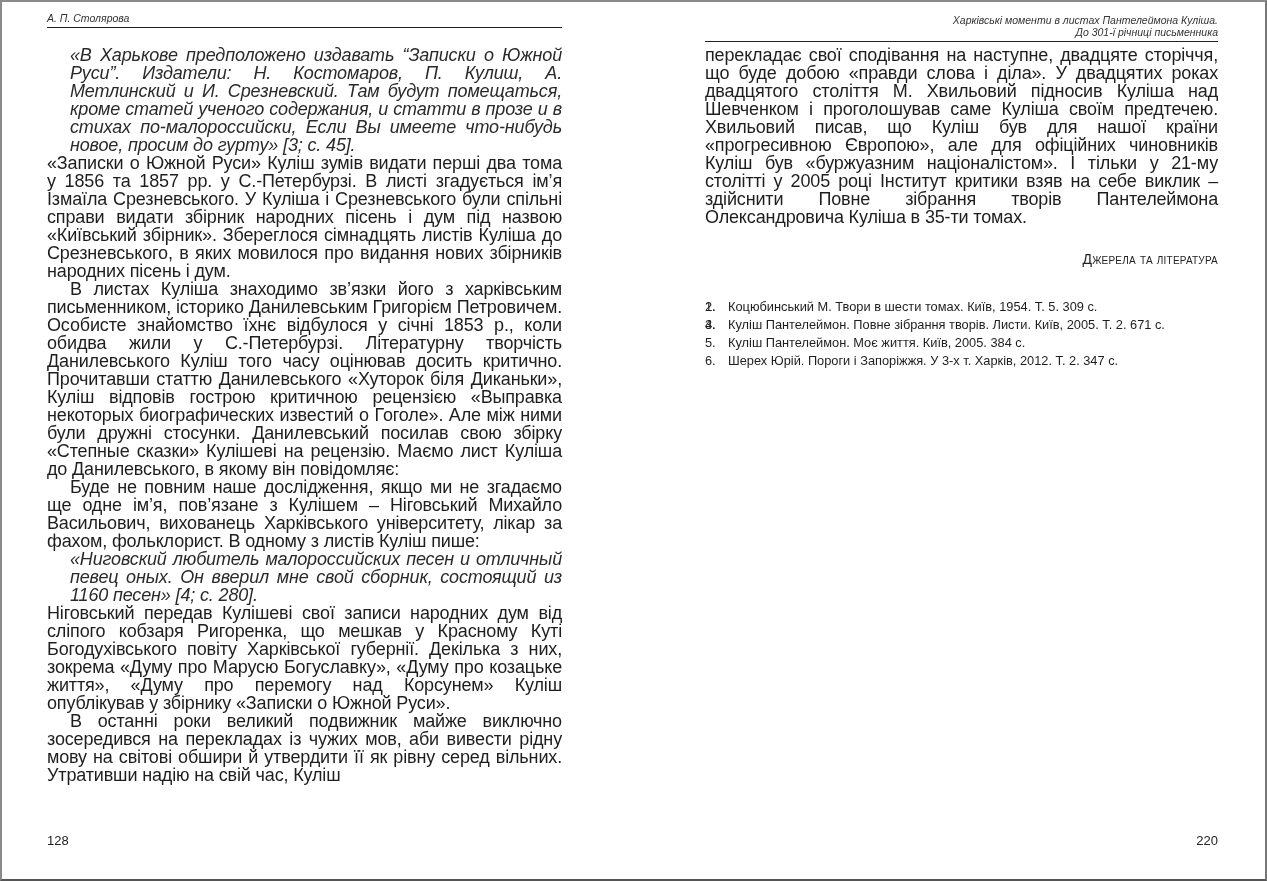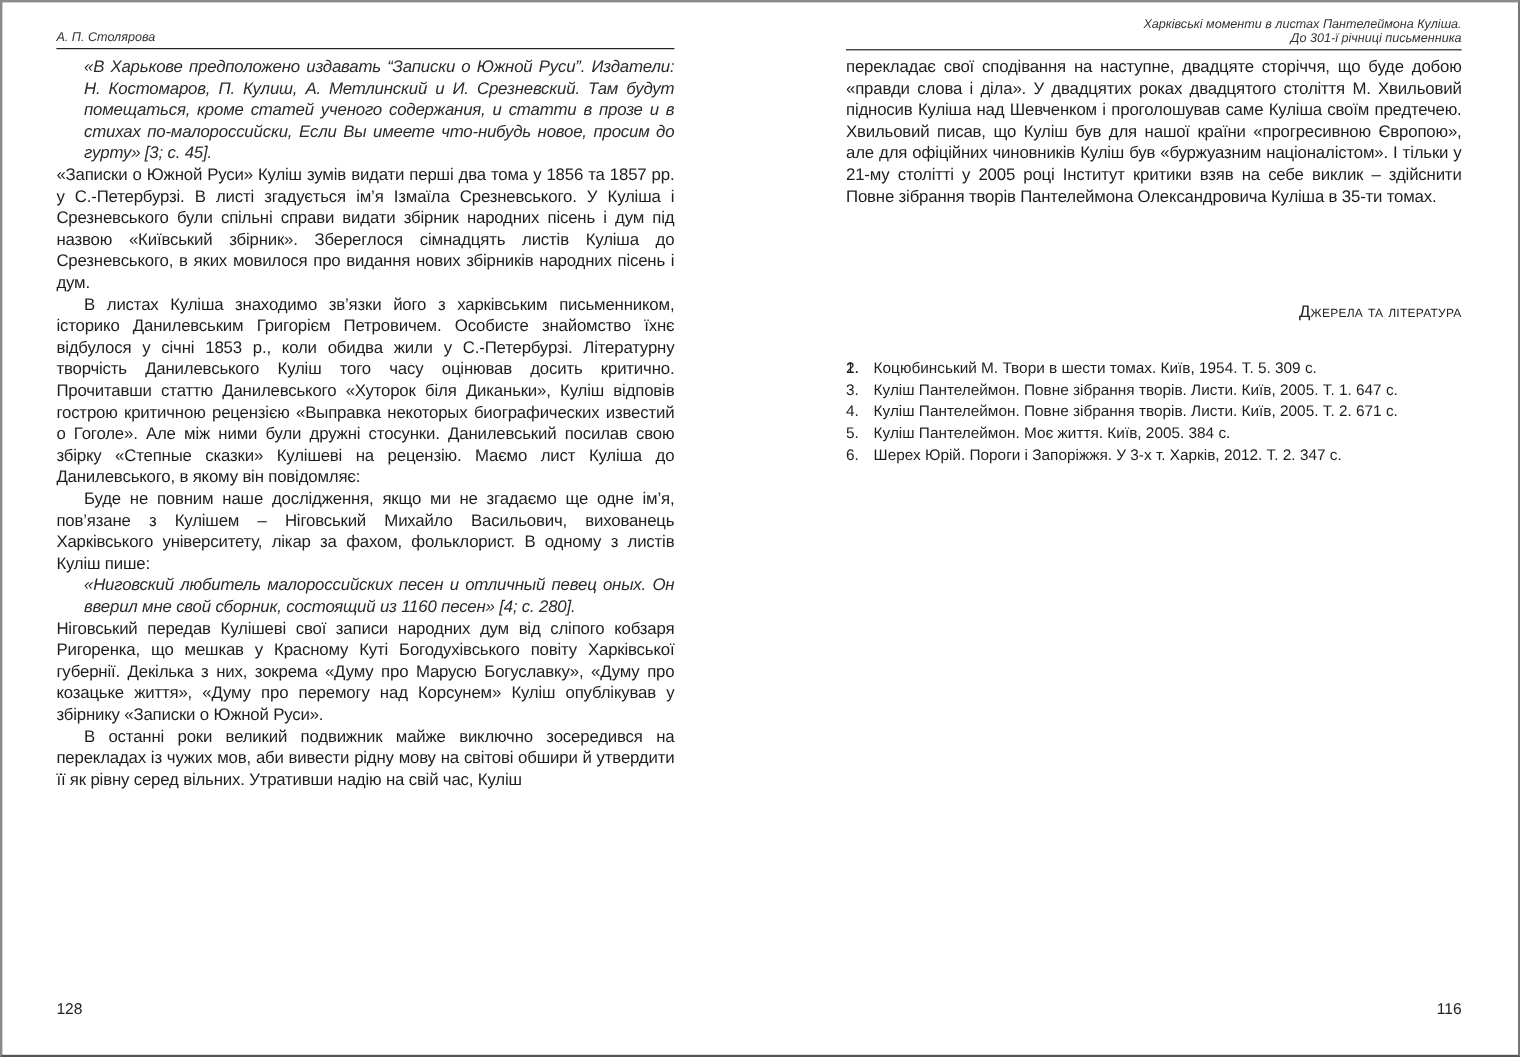--- a/index.html
+++ b/index.html
@@ -6,24 +6,24 @@
   body { width: 1267px; height: 881px; position: relative; overflow: hidden;
          font-family: "Liberation Sans", sans-serif; color: #1e1e1e; }
   .frame { position: absolute; left: 0; top: 0; width: 1263px; height: 877px;
            border: 2px solid #8a8a8a; border-bottom-color: #555; border-right-color: #777; background: #fff; }
   .page { position: absolute; top: 0; height: 881px; }
   .page.left { left: 47px; width: 515px; }
   .page.right { left: 705px; width: 513px; }
   .running-head { position: absolute; top: 22px; left: 0; right: 0;
                   border-bottom: 1px solid #222; font-style: italic; font-size: 10.5px;
                   line-height: 12px; color: #333; padding-bottom: 3px; }
-  .page.left .running-head { top: 25px; }
+  .page.left .running-head { top: 12px; }
   .page.right .running-head { text-align: right; top: 14px; }
   .body-text { position: absolute; top: 46px; left: 0; right: 0;
-               font-size: 14px; line-height: 18px; text-align: justify; letter-spacing: -0.15px; }
+               font-size: 18px; line-height: 18px; text-align: justify; letter-spacing: -0.15px; }
   .page.right .body-text { top: 46px; }
   .body-text p { margin: 0; }
   .body-text p.indent { text-indent: 23px; }
   .body-text p.quote { font-style: italic; padding-left: 23px; color: #2a2a2a; }
   .section-heading { position: absolute; top: 251px; left: 0; right: 0; text-align: right;
                      font-size: 14px; letter-spacing: 0.2px; font-variant: small-caps; color: #222; }
   .biblio { position: absolute; top: 298px; left: 0; right: 0; margin: 0; padding: 0; list-style: none;
             font-size: 12.8px; line-height: 18px; }
   .biblio li { position: relative; padding-left: 23px; text-align: justify; }
   .biblio .num { position: absolute; left: 0; top: 0; }
@@ -55,19 +55,19 @@
     <div>Харківські моменти в листах Пантелеймона Куліша.</div>
     <div>До 301-ї річниці письменника</div>
   </div>
   <div class="body-text">
     <p class="plain">перекладає свої сподівання на наступне, двадцяте сторіччя, що буде добою «правди слова і діла». У двадцятих роках двадцятого століття М. Хвильовий підносив Куліша над Шевченком і проголошував саме Куліша своїм предтечею. Хвильовий писав, що Куліш був для нашої країни «прогресивною Європою», але для офіційних чиновників Куліш був «буржуазним націоналістом». І тільки у 21-му столітті у 2005 році Інститут критики взяв на себе виклик – здійснити Повне зібрання творів Пантелеймона Олександровича Куліша в 35-ти томах.</p>
   </div>
   <div class="section-heading">Джерела та література</div>
   <ol class="biblio">
     <li><span class="num">1.</span></li>
     <li><span class="num">2.</span><span>Коцюбинський М. Твори в шести томах. Київ, 1954. Т. 5. 309 с.</span></li>
-    <li><span class="num">3.</span><span>Куліш Пантелеймон. Повне зібрання творів. Листи. Київ, 2005. Т. 1. 647 с.</span></li>
+    <li><span class="num">3.</span></li>
     <li><span class="num">4.</span><span>Куліш Пантелеймон. Повне зібрання творів. Листи. Київ, 2005. Т. 2. 671 с.</span></li>
     <li><span class="num">5.</span><span>Куліш Пантелеймон. Моє життя. Київ, 2005. 384 с.</span></li>
     <li><span class="num">6.</span><span>Шерех Юрій. Пороги і Запоріжжя. У 3-х т. Харків, 2012. Т. 2. 347 с.</span></li>
   </ol>
-  <div class="page-number">116</div>
+  <div class="page-number">220</div>
 </div>
 
 </body></html>

